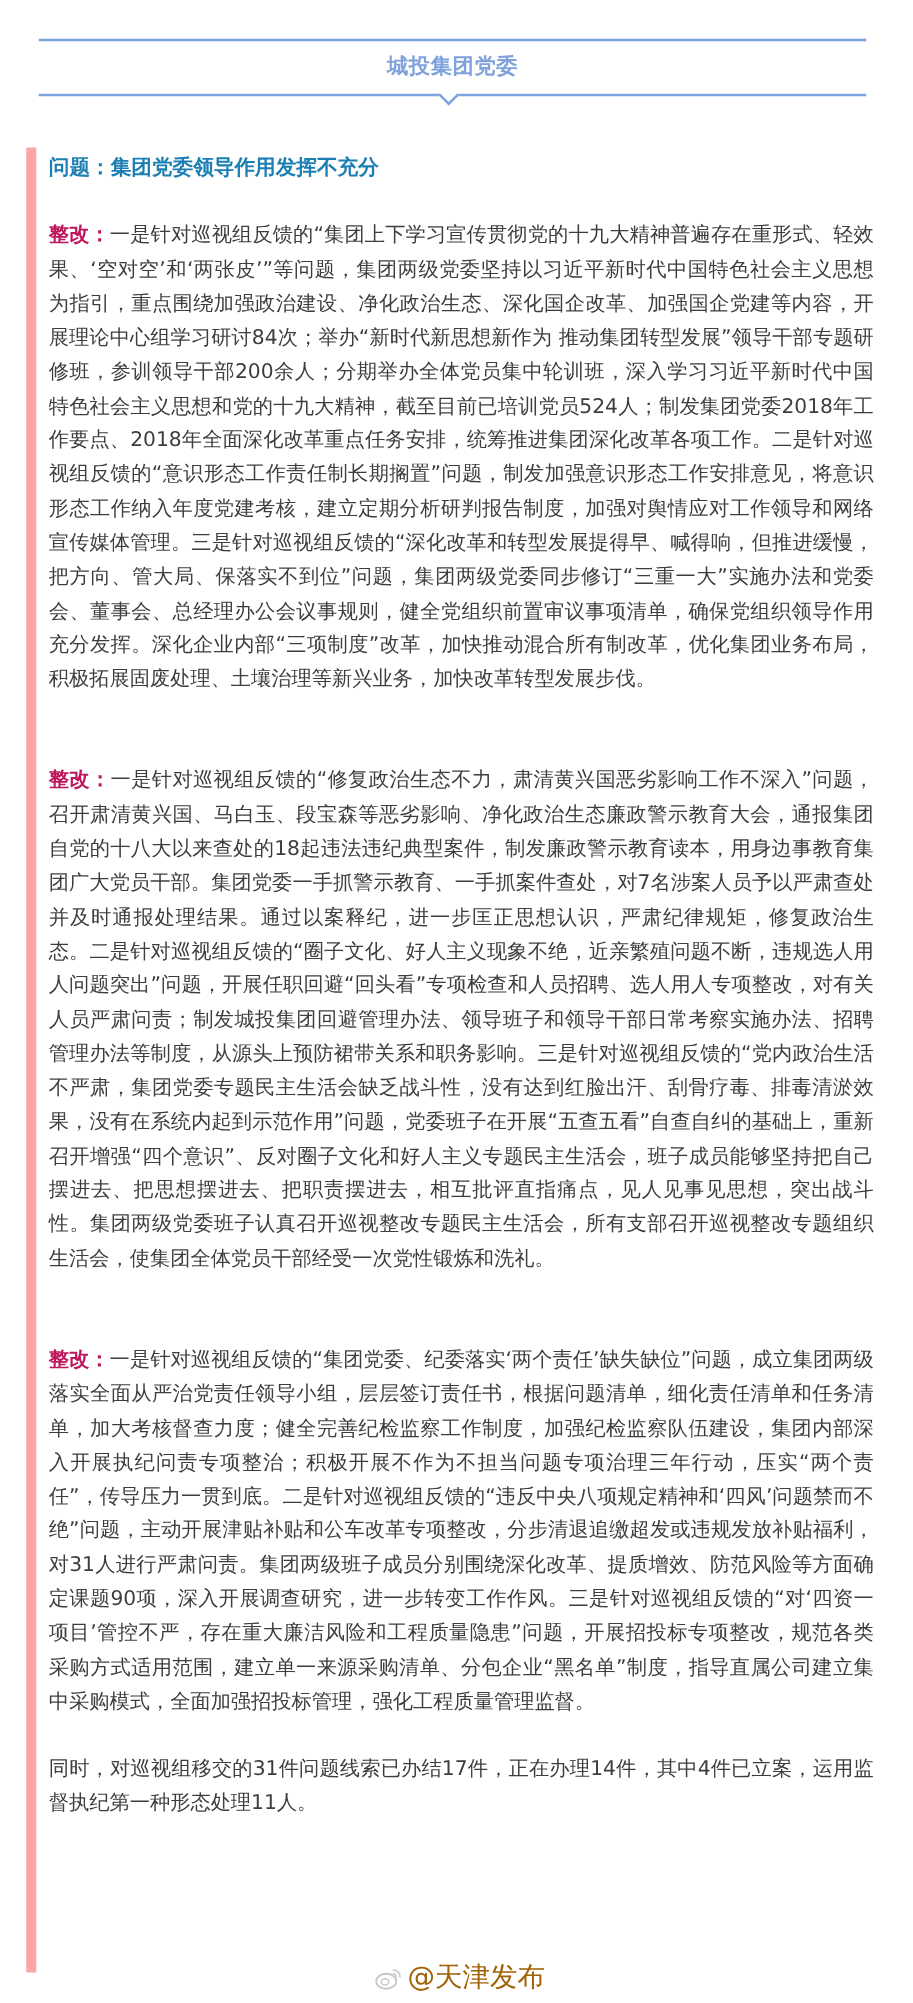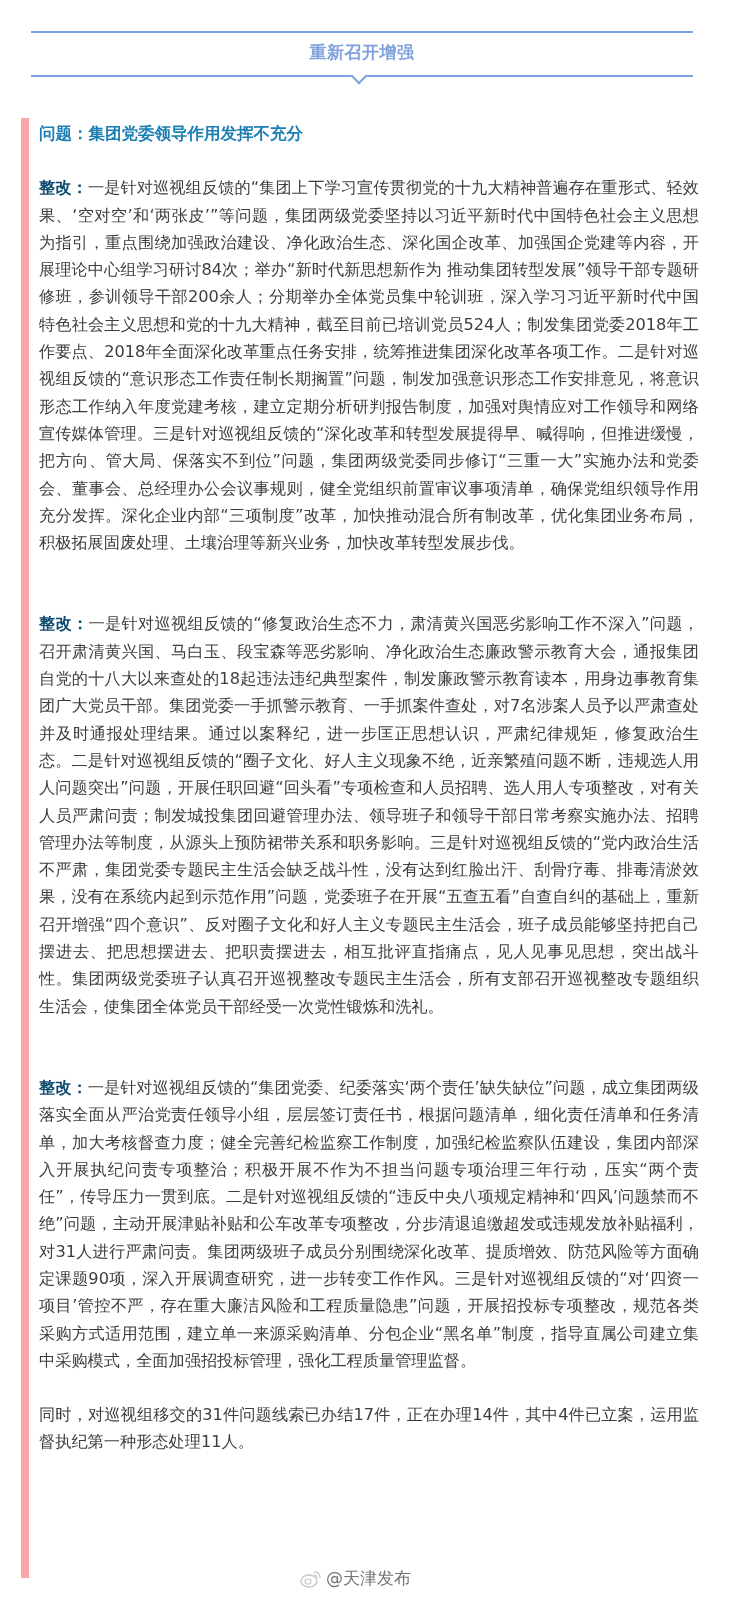--- a/index.html
+++ b/index.html
@@ -11,33 +11,33 @@
   .header .notch { position: absolute; left: 322px; top: 45px; width: 10px; height: 10px;
                    border-right: 2px solid #7aa3e0; border-bottom: 2px solid #7aa3e0;
                    background: #fff; transform: rotate(45deg); transform-origin: center; margin-top: -6px; }
   .header .title { position: absolute; left: 0; right: 0; top: 10px; text-align: center;
                    font-size: 17px; font-weight: bold; color: #7fa2dc; letter-spacing: 0.5px; }
   .article { position: absolute; left: 21px; top: 118px; width: 672px; height: 1460px;
              border-left: 8px solid #fca5a5; }
   .content { position: absolute; left: 10px; top: 0; width: 660px; font-size: 16.2px; line-height: 27.3px; }
   .block { margin: 0; }
   .issue { color: #1c7fb4; font-weight: bold; font-size: 16.5px; }
-  .fix-label { font-weight: bold; color: #0c4a6e; margin-top: 33px; }
+  .fix-label { font-weight: bold; color: #be185d; margin-top: 33px; }
   .para { text-align: justify; color: #3d3d3d; }
   .gap-s { height: 27px; }
-  .watermark { position: absolute; left: 300px; top: 1567px; font-size: 17px; color: #737373;
+  .watermark { position: absolute; left: 300px; top: 1567px; font-size: 22px; color: #a16207;
                display: flex; align-items: center; gap: 4px; }
   .watermark .wb { width: 22px; height: 18px; position: relative; }
 </style>
 </head>
 <body>
 
 <div class="header">
   <div class="line-top"></div>
-  <div class="title">重新召开增强</div>
+  <div class="title">城投集团党委</div>
   <div class="line-bottom"></div>
   <div class="notch"></div>
 </div>
 
 <div class="article">
   <div class="content">
     <div style="height:2px"></div>
     <p class="block issue">问题：集团党委领导作用发挥不充分</p>
     <div class="gap-s"></div>
     <p class="block para"><span class="fix-label">整改：</span><span>一是针对巡视组反馈的“集团上下学习宣传贯彻党的十九大精神普遍存在重形式、轻效果、‘空对空’和‘两张皮’”等问题，集团两级党委坚持以习近平新时代中国特色社会主义思想为指引，重点围绕加强政治建设、净化政治生态、深化国企改革、加强国企党建等内容，开展理论中心组学习研讨84次；举办“新时代新思想新作为 推动集团转型发展”领导干部专题研修班，参训领导干部200余人；分期举办全体党员集中轮训班，深入学习习近平新时代中国特色社会主义思想和党的十九大精神，截至目前已培训党员524人；制发集团党委2018年工作要点、2018年全面深化改革重点任务安排，统筹推进集团深化改革各项工作。二是针对巡视组反馈的“意识形态工作责任制长期搁置”问题，制发加强意识形态工作安排意见，将意识形态工作纳入年度党建考核，建立定期分析研判报告制度，加强对舆情应对工作领导和网络宣传媒体管理。三是针对巡视组反馈的“深化改革和转型发展提得早、喊得响，但推进缓慢，把方向、管大局、保落实不到位”问题，集团两级党委同步修订“三重一大”实施办法和党委会、董事会、总经理办公会议事规则，健全党组织前置审议事项清单，确保党组织领导作用充分发挥。深化企业内部“三项制度”改革，加快推动混合所有制改革，优化集团业务布局，积极拓展固废处理、土壤治理等新兴业务，加快改革转型发展步伐。</span></p>

